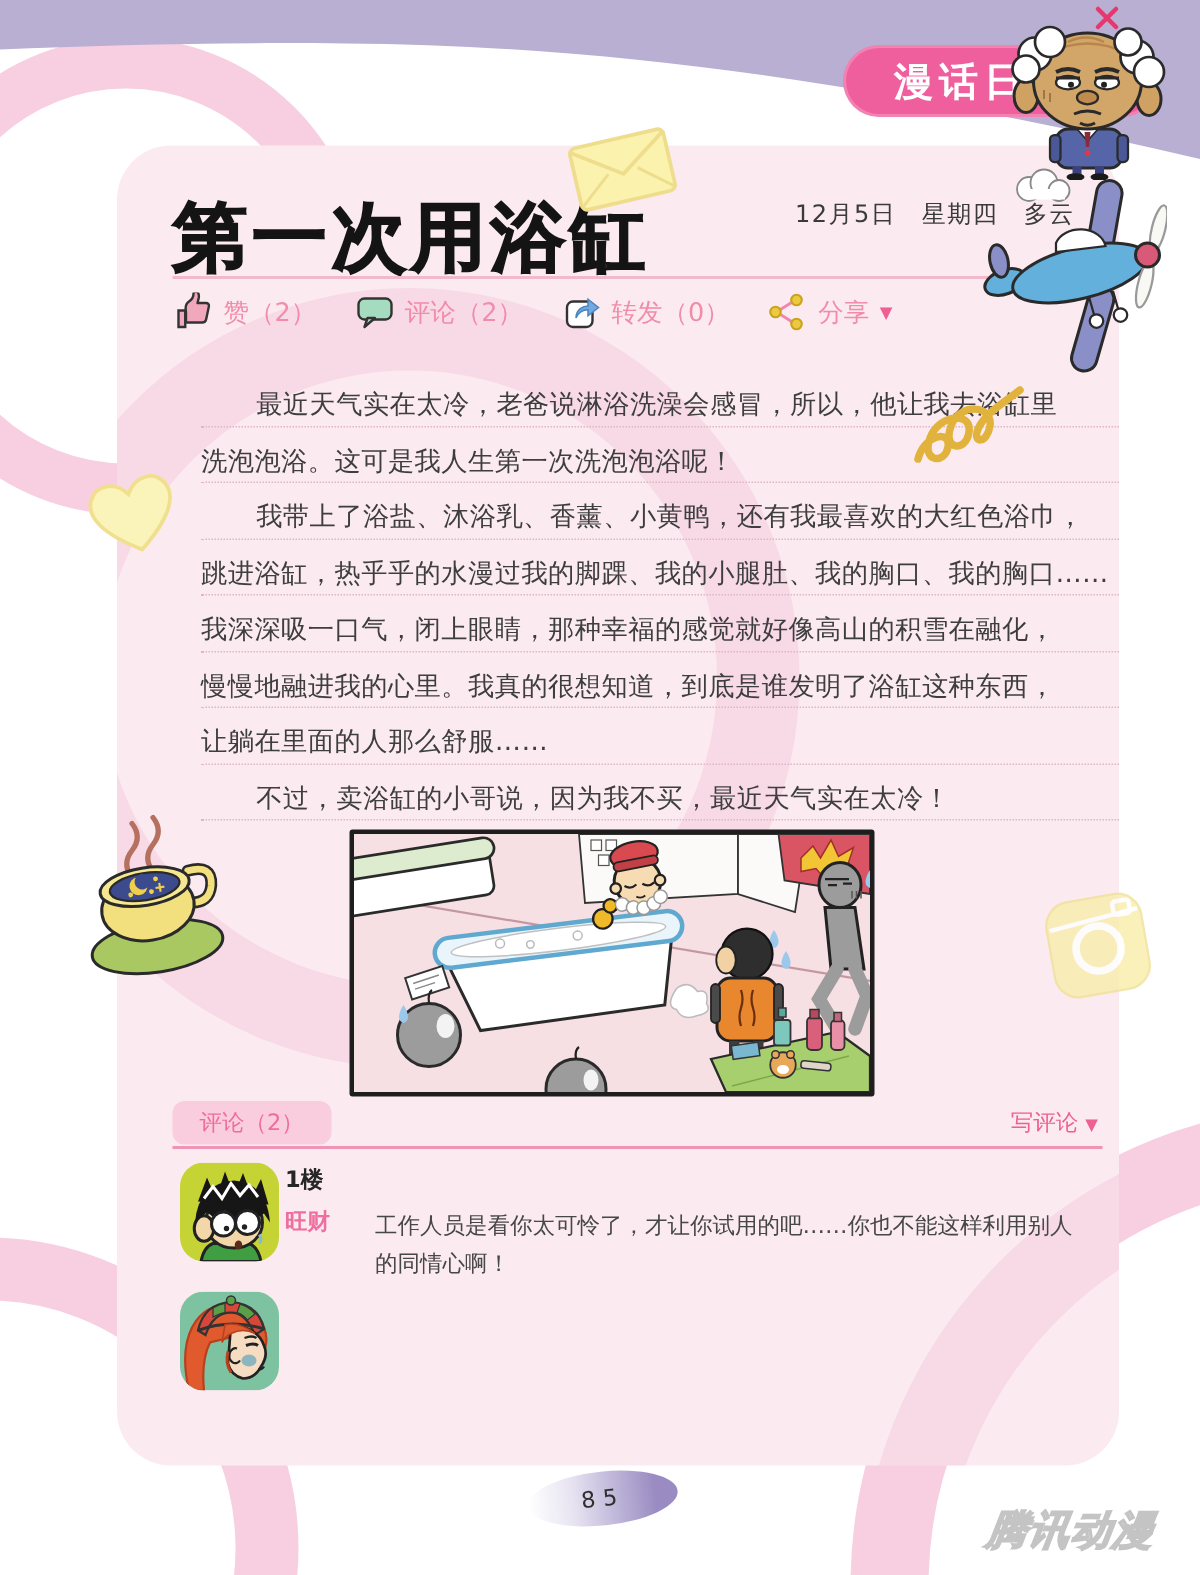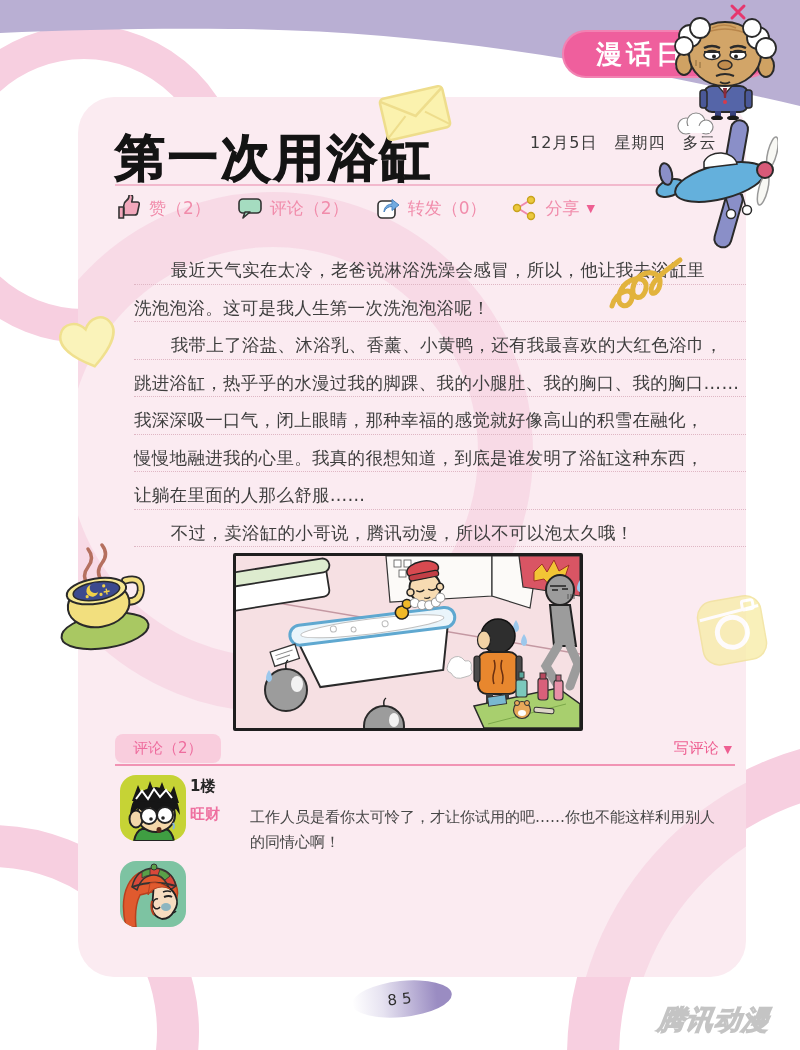--- a/index.html
+++ b/index.html
@@ -112,21 +112,21 @@
   </div>
 
   <div class="diary">
     <div class="dline ind">最近天气实在太冷，老爸说淋浴洗澡会感冒，所以，他让我去浴缸里</div>
     <div class="dline">洗泡泡浴。这可是我人生第一次洗泡泡浴呢！</div>
     <div class="dline ind">我带上了浴盐、沐浴乳、香薰、小黄鸭，还有我最喜欢的大红色浴巾，</div>
     <div class="dline">跳进浴缸，热乎乎的水漫过我的脚踝、我的小腿肚、我的胸口、我的胸口……</div>
     <div class="dline">我深深吸一口气，闭上眼睛，那种幸福的感觉就好像高山的积雪在融化，</div>
     <div class="dline">慢慢地融进我的心里。我真的很想知道，到底是谁发明了浴缸这种东西，</div>
     <div class="dline">让躺在里面的人那么舒服……</div>
-    <div class="dline ind">不过，卖浴缸的小哥说，腾讯动漫，所以不可以泡太久哦！</div>
+    <div class="dline ind">不过，卖浴缸的小哥说，因为我不买，最近天气实在太冷！</div>
   </div>
 
   <div class="panel">
     <svg width="344" height="172" viewBox="0 0 344 172">
       <rect width="344" height="172" fill="#f6e0e3"></rect>
       <path d="M0,40 L344,98" stroke="#c498a2" stroke-width="1.5" fill="none"></path>
       <polygon points="150,0 256,0 256,40 154,46" fill="#fcfaf8" stroke="#333" stroke-width="1.2"></polygon>
       <rect x="158" y="4" width="7" height="7" fill="#fff" stroke="#555" stroke-width="0.8"></rect>
       <rect x="168" y="4" width="7" height="7" fill="#fff" stroke="#555" stroke-width="0.8"></rect>
       <rect x="163" y="14" width="7" height="7" fill="#fff" stroke="#555" stroke-width="0.8"></rect>

